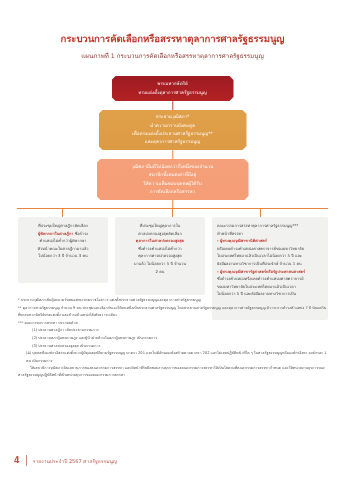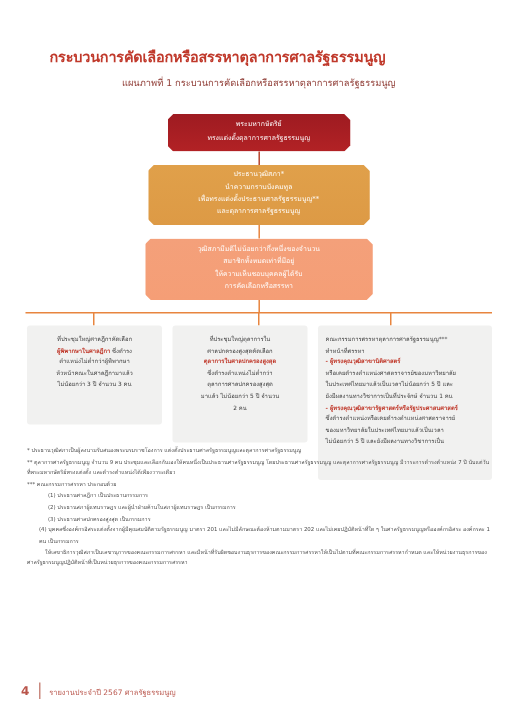--- a/index.html
+++ b/index.html
@@ -12,27 +12,26 @@
   .page {
     position: relative;
     width: 345px; height: 480px;
     background: #ffffff;
   }
 
   
   .doc-title {
     position: absolute;
     top: 33px; left: 0; right: 0;
-    text-align: left;
+    text-align: center;
     font-size: 9.6px;
     font-weight: bold;
     color: #c0392b;
     letter-spacing: -0.1px;
     line-height: 1.2;
-    padding-left: 33px;
   }
   .doc-subtitle {
     position: absolute;
     top: 52px; left: 0; right: 0;
     text-align: center;
     font-size: 6.2px;
     color: #8f3b34;
     line-height: 1.2;
   }
 

